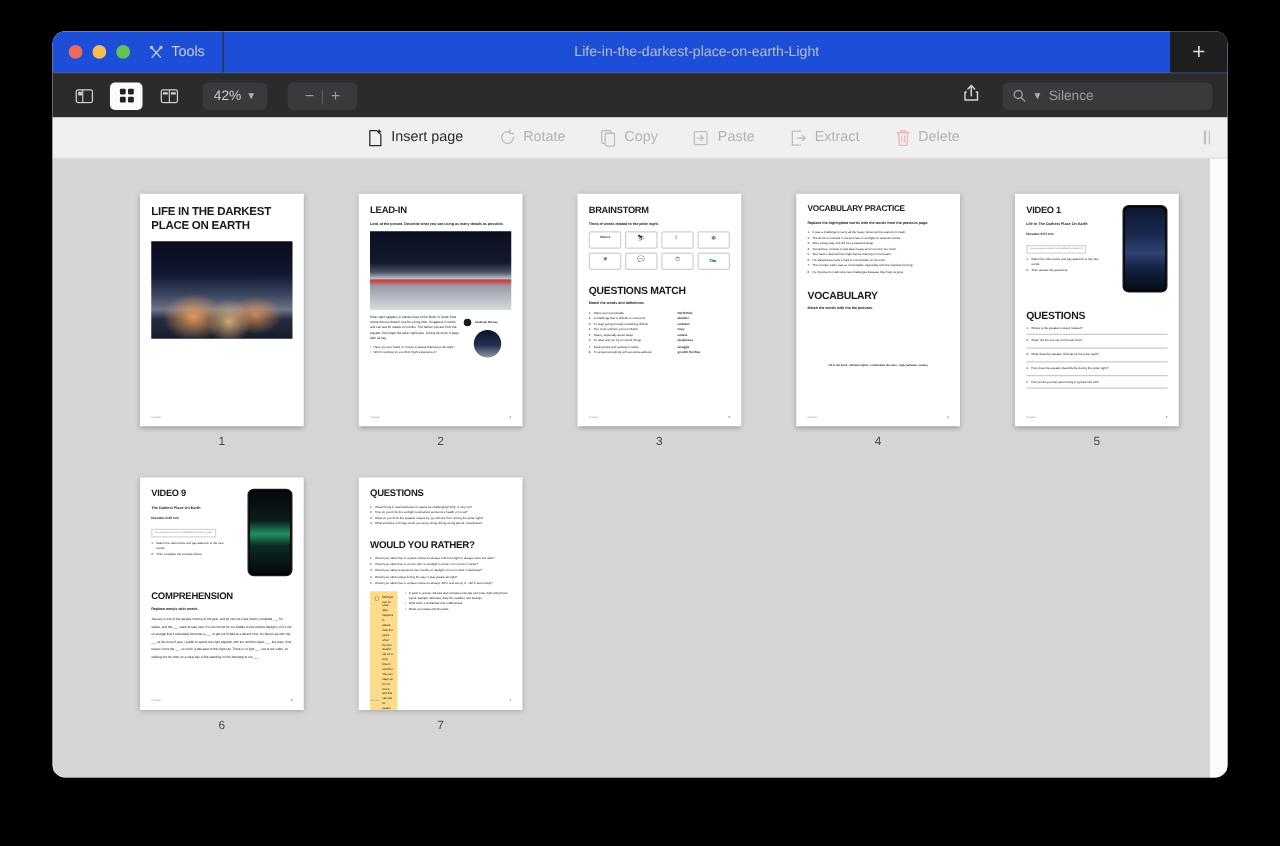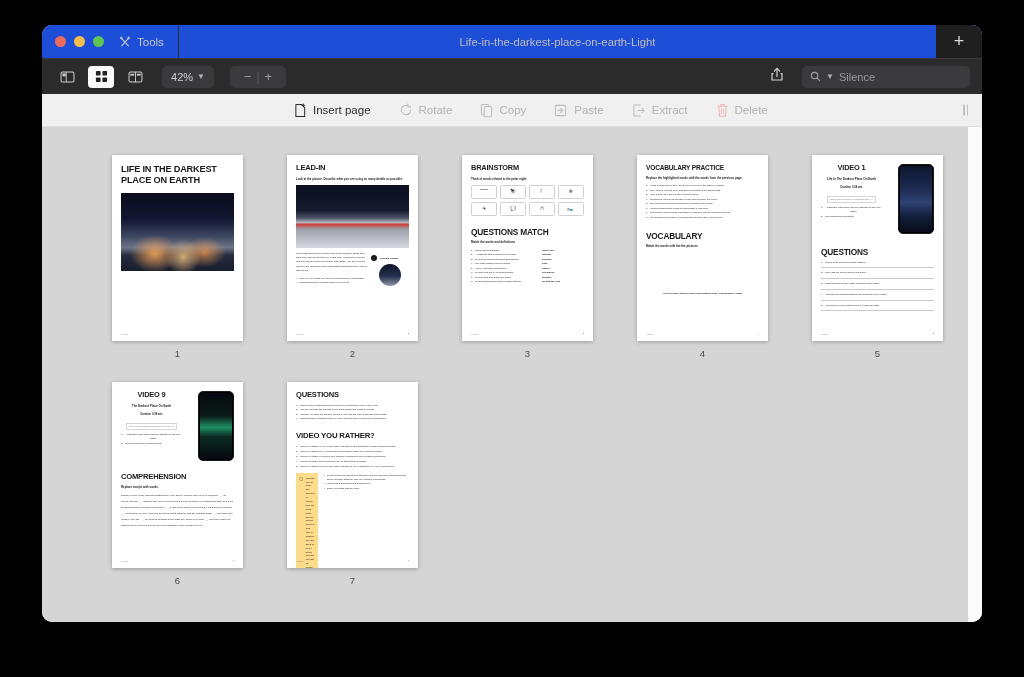--- a/index.html
+++ b/index.html
@@ -235,21 +235,21 @@
 
   .phone {
     width: 36px; height: 70px; border-radius: 5px;
     border: 1.4px solid #1b1b1b; overflow: hidden; position: relative;
     background: #000; flex: none;
   }
   .phone .scr { position:absolute; inset:1px; border-radius: 3.6px; }
   .scr.city { background: linear-gradient(180deg,#0e1730 0%, #1d2b52 35%, #2f4273 55%, #13203f 75%, #070c18 100%); }
   .scr.aurora { background: linear-gradient(180deg,#05080f 0%, #0a1c18 35%, #1f8f63 52%, #0b2a22 66%, #05080f 100%); }
 
-  .videohead { display:flex; gap:16px;text-align:center; }
+  .videohead { display:flex; gap:16px; }
   .videohead .txt { flex:1; }
   .urlchip { font-size:1.7px; border:.4px solid #d5d5d5; padding:1px 2px; color:#7a7a7a;
              display:inline-block; margin:2px 0 3px; }
   .qline { height:.5px; background:#c9c9c9; margin:2.3px 0 3.4px; }
 
   .callout {
     background: #fcdc8a; padding: 3.5px; font-size: 2.3px; line-height: 1.7;
     display:flex; gap:2.5px;
   }
   .callout .bullet { font-size: 4px; line-height: 1; }
@@ -713,21 +713,21 @@
                   </li>
                 <li>
                     <span>3.</span>
                     <span>What do you think the speaker means by "go with the flow" during the polar night?</span>
                   </li>
                 <li>
                     <span>4.</span>
                     <span>What activities or things would you enjoy doing during a long period of darkness?</span>
                   </li>
               </ol>
-              <h2 style="margin-top:10px;font-size:7.8px">VIDEO YOU RATHER?</h2>
+              <h2 style="margin-top:10px;font-size:7.8px">WOULD YOU RATHER?</h2>
               <ol class="numlist" style="margin-top:3px;line-height:2.1">
                 <li>
                     <span>1.</span>
                     <span>Would you rather live in a place where it's always cold but bright or always warm but dark?</span>
                   </li>
                 <li>
                     <span>2.</span>
                     <span>Would you rather live in a town with no sunlight in winter or no snow in winter?</span>
                   </li>
                 <li>

